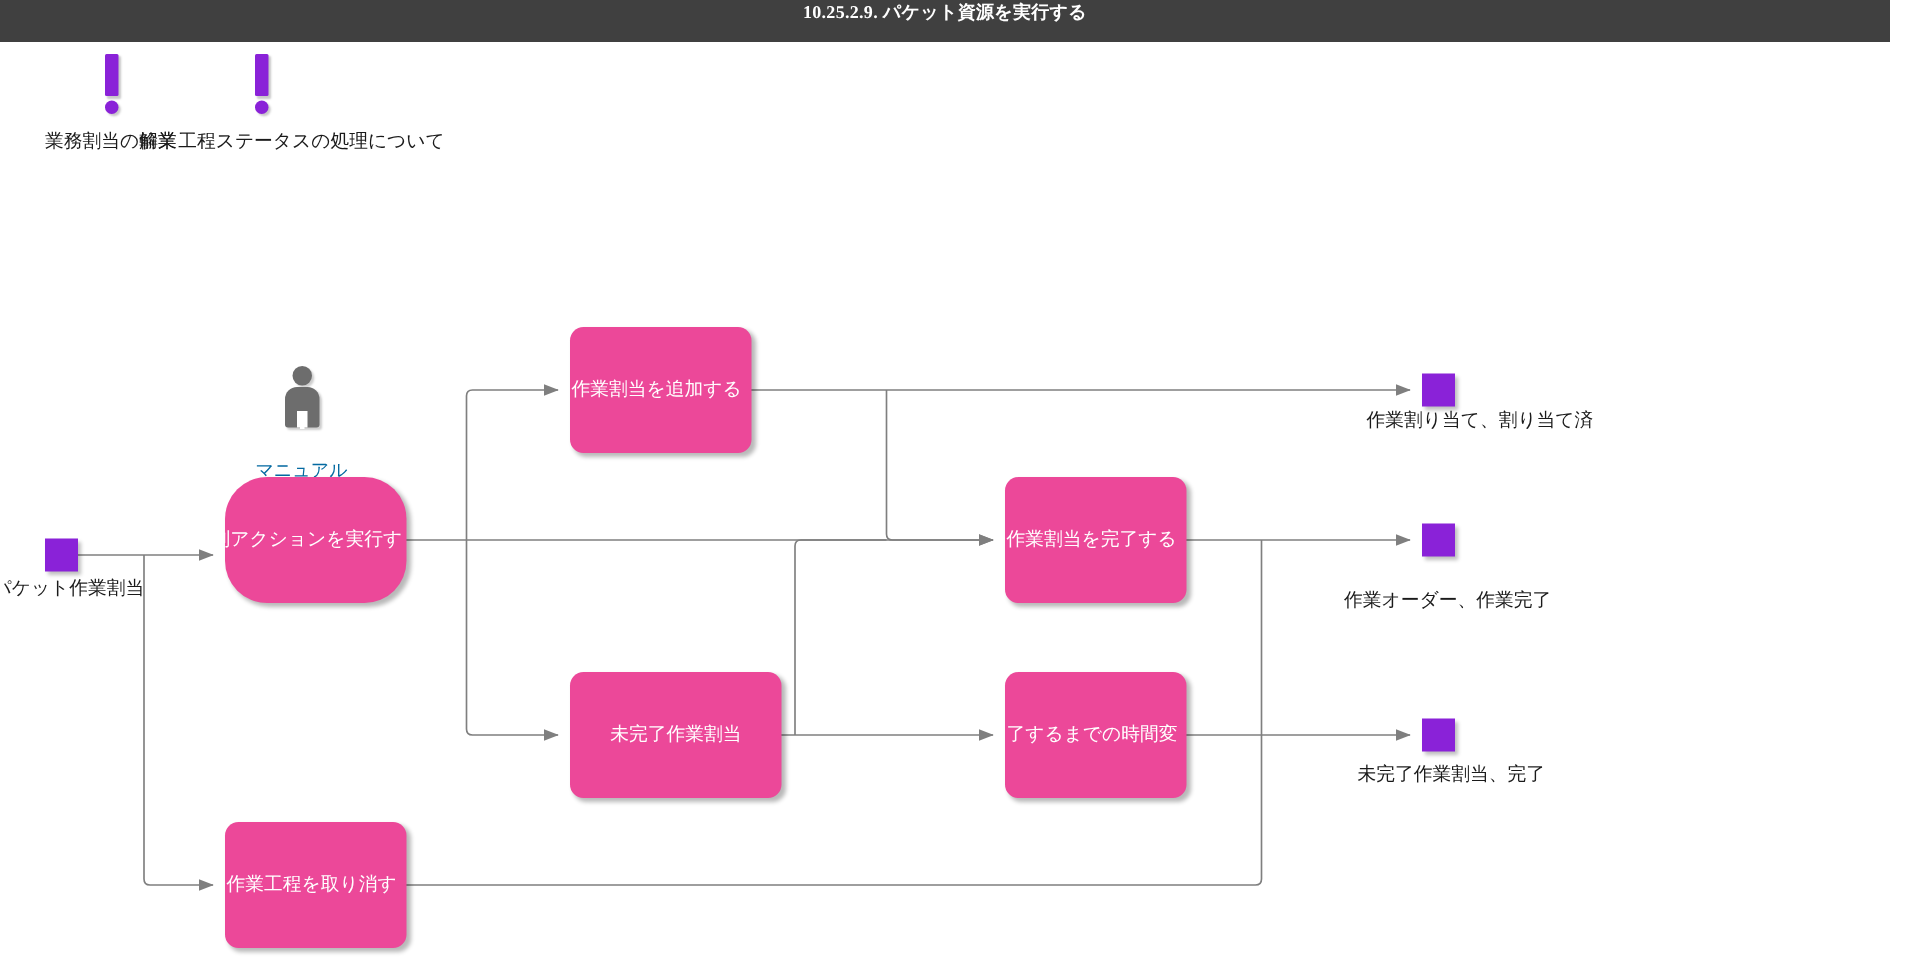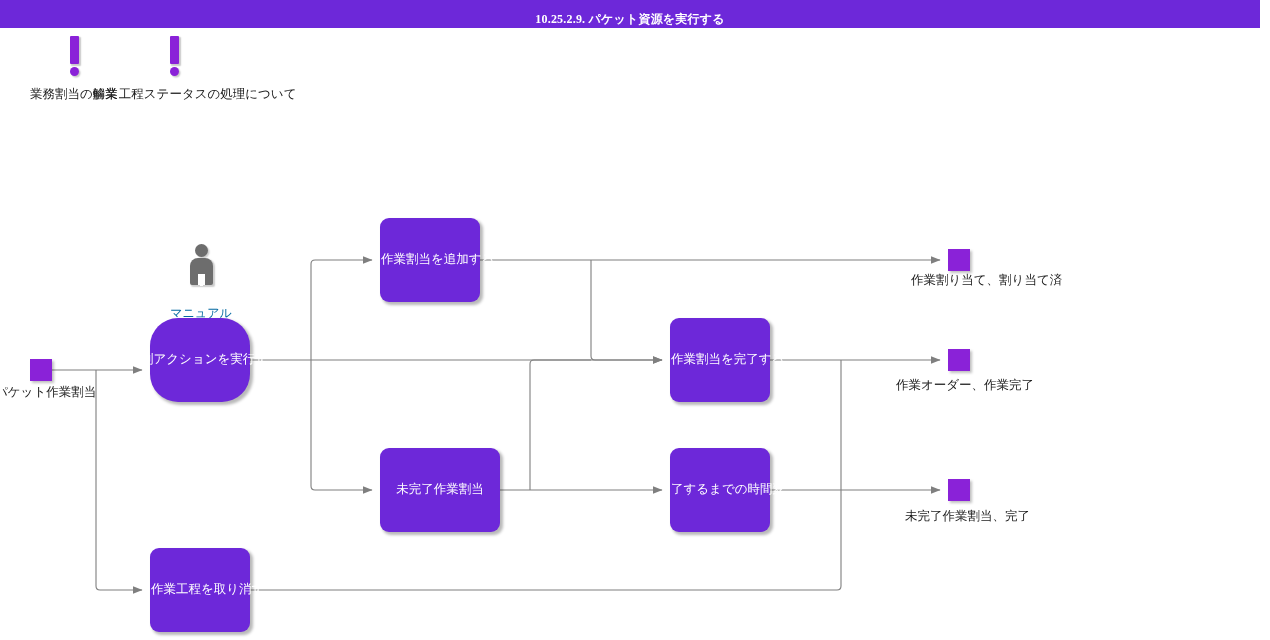--- a/index.html
+++ b/index.html
@@ -14,23 +14,23 @@
     overflow: hidden;
     font-family: "Liberation Serif", "DejaVu Serif", serif;
   }
 
   
   #header-bar {
     position: absolute;
     left: 0; top: 0;
     width: 1260px;
     height: 28px;
-    background: #6d28d9;
+    background: #404040;
     display: flex;
-    align-items: flex-end;
+    align-items: flex-start;
     justify-content: center;
   }
   #header-title {
     color: #ffffff;
     font-size: 12px;
     font-weight: bold;
     letter-spacing: 0.2px;
     white-space: nowrap;
     font-family: "Liberation Serif", "DejaVu Serif", serif;
   }
@@ -92,23 +92,24 @@
     width: 0;
     overflow: visible;
   }
   #note-caption .overlay-b {
     margin-left: 0;
   }
 
   
   .process-node {
     position: absolute;
-    background: #6d28d9;
+    background: #ec4899;
     border-radius: 9px;
     box-shadow: 2.5px 2.5px 3px rgba(0,0,0,0.28);
+    padding-left: 21px;
   }
   .process-label {
     position: absolute;
     top: 50%;
     transform: translateY(-50%);
     font-size: 12.5px;
     color: #ffffff;
     white-space: nowrap;
     font-family: "Liberation Serif", "DejaVu Serif", serif;
     line-height: 1.1;
@@ -289,18 +290,18 @@
     <span class="process-label label-overflow">作業工程を取り消す</span>
   </div>
 
   <div class="terminal-node" style="left:30px; top:331px;"></div>
   <span class="terminal-label" style="left:-5px; top:356px;">パケット作業割当</span>
 
   <div class="terminal-node" style="left:948px; top:221px;"></div>
   <span class="terminal-label" style="left:891px; top:244px;margin-left:20px;">作業割り当て、割り当て済</span>
 
   <div class="terminal-node" style="left:948px; top:321px;"></div>
-  <span class="terminal-label" style="left:896px; top:349px;">作業オーダー、作業完了</span>
+  <span class="terminal-label" style="left:896px; top:364px;">作業オーダー、作業完了</span>
 
   <div class="terminal-node" style="left:948px; top:451px;"></div>
   <span class="terminal-label" style="left:905px; top:480px;">未完了作業割当、完了</span>
 
 </div>
 
 </body></html>

